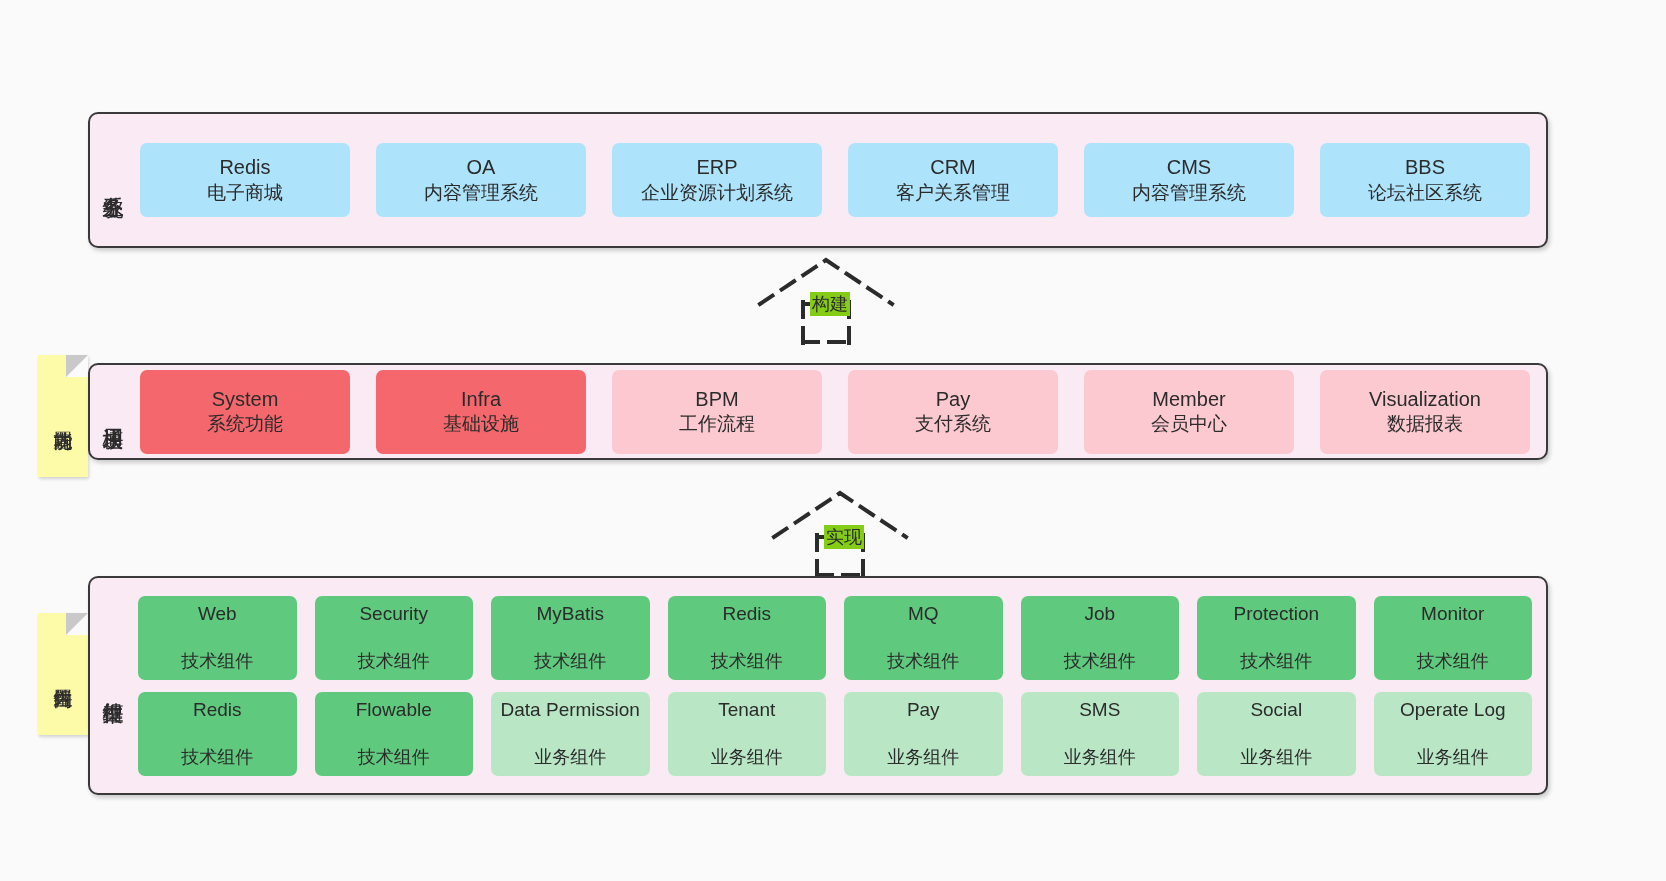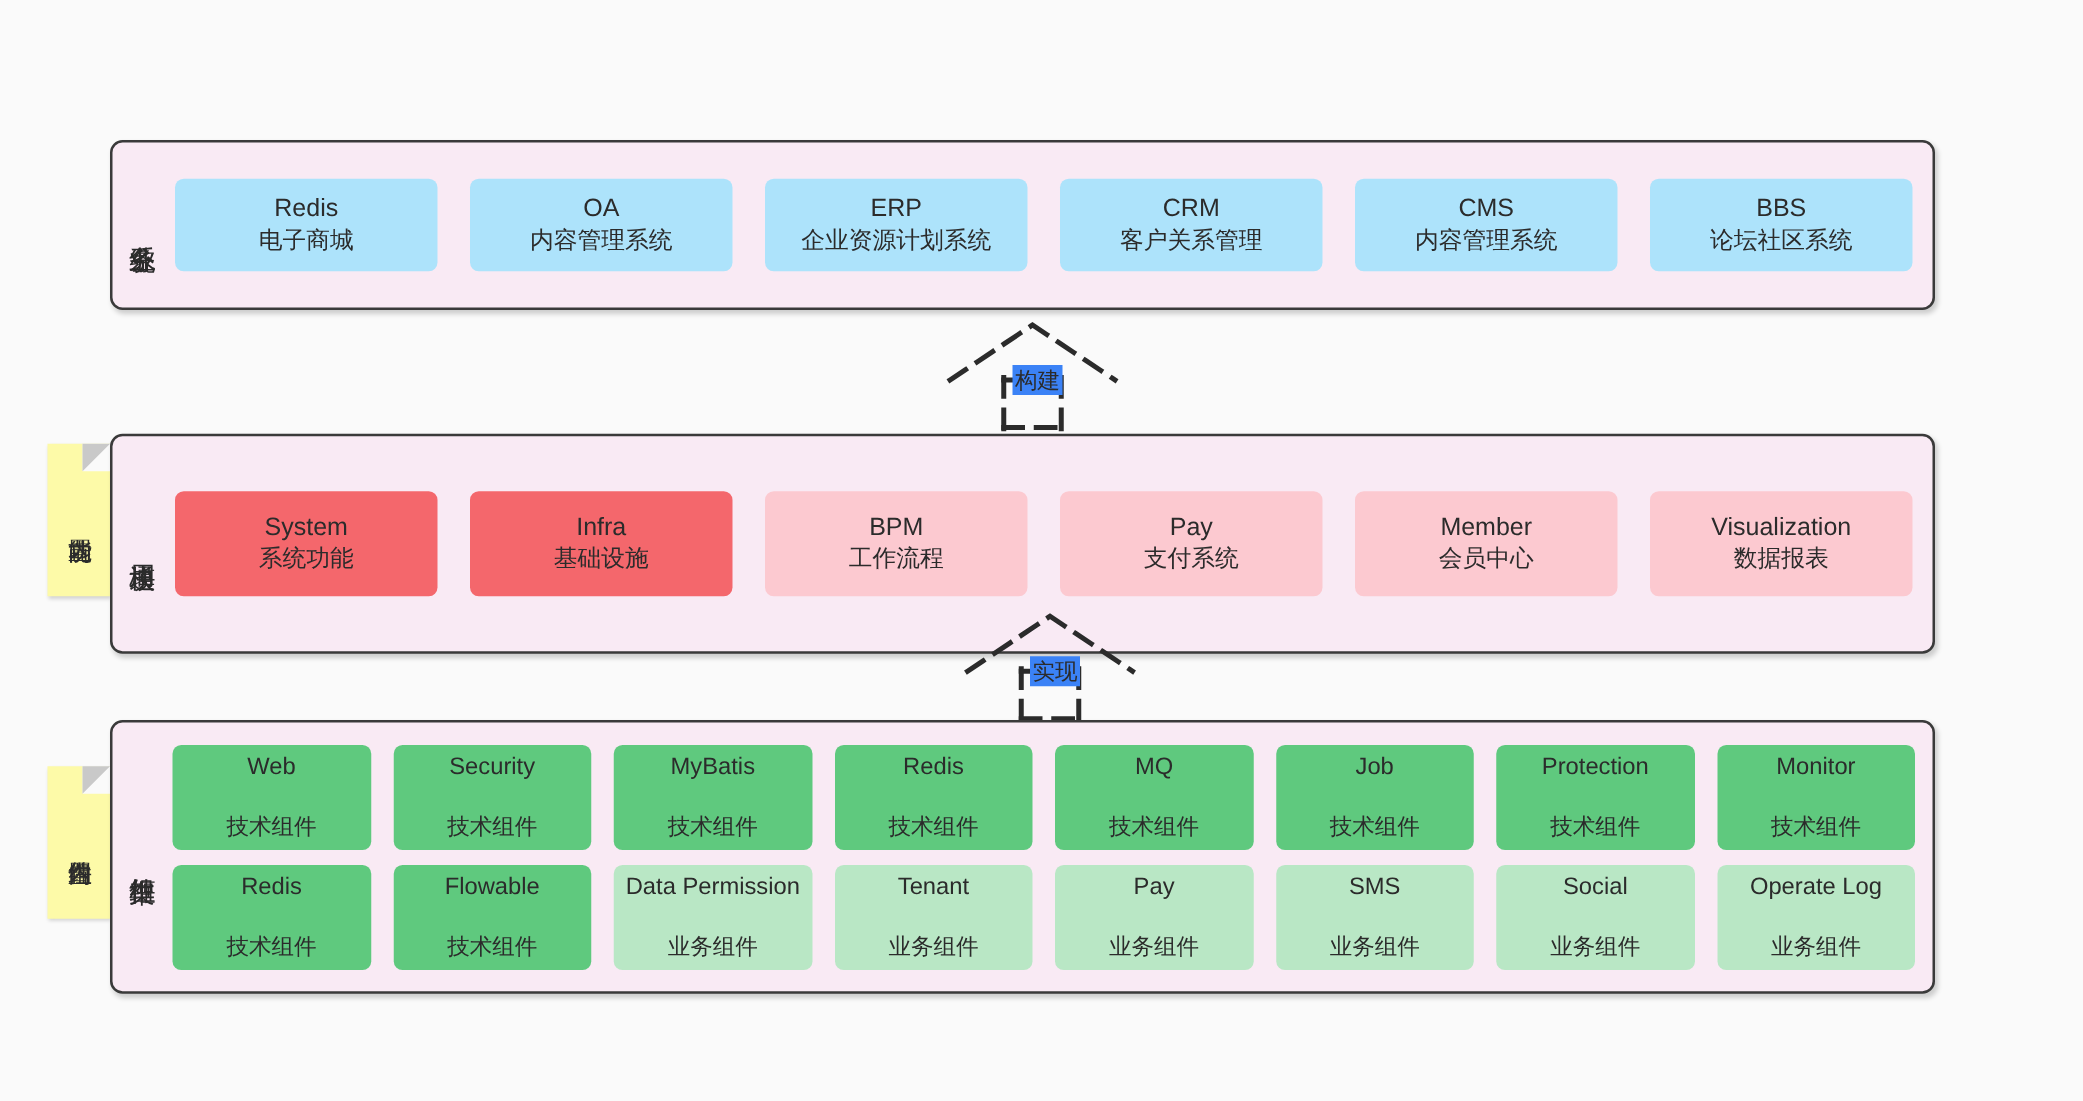--- a/index.html
+++ b/index.html
@@ -67,21 +67,21 @@
   
   .c-blue        { background: #ade3fb; }
   .c-red         { background: #f4676c; }
   .c-pink        { background: #fcc9d0; }
   .c-green       { background: #5fc97e; }
   .c-green-light { background: #b9e7c5; }
 
   
   #layer-business  { left: 88px;  top: 112px; width: 1460px; height: 136px; }
   #layer-business  .cell { height: 74px; }
-  #layer-common    { left: 88px;  top: 347px; width: 1460px; height: 176px; }
+  #layer-common    { left: 88px;  top: 363px; width: 1460px; height: 97px; }
   #layer-common    .cell { height: 84px; }
   #layer-framework { left: 88px;  top: 576px; width: 1460px; height: 219px; }
   #layer-framework .cell { height: 84px; }
   #layer-framework .layer-body { gap: 12px; padding: 0 14px 0 2px; }
   #layer-framework .row { gap: 18px; }
   #layer-framework .cell .t1 { font-size: 19px; }
   #layer-framework .cell .t2 { font-size: 18px; margin-top: 24px; }
 
   
   .sticky {
@@ -111,21 +111,21 @@
   #sticky-common    { left: 38px; top: 355px; height: 122px; }
   #sticky-framework { left: 38px; top: 613px; height: 122px; }
 
   
   .connector { position: absolute; }
   .connector svg { display: block; overflow: visible; }
   .connector-label {
     position: absolute;
     font-size: 18px;
     color: #2b2b2b;
-    background: #3b82f6;
+    background: #84cc16;
     padding: 0 2px;
     white-space: nowrap;
     user-select: none;
   }
   #connector-build   { left: 748px; top: 254px; width: 180px; height: 90px; }
   #connector-build   .connector-label { left: 62px; top: 38px; }
   #connector-realize { left: 762px; top: 487px; width: 180px; height: 90px; }
   #connector-realize .connector-label { left: 62px; top: 38px; }
 </style>
 </head>

